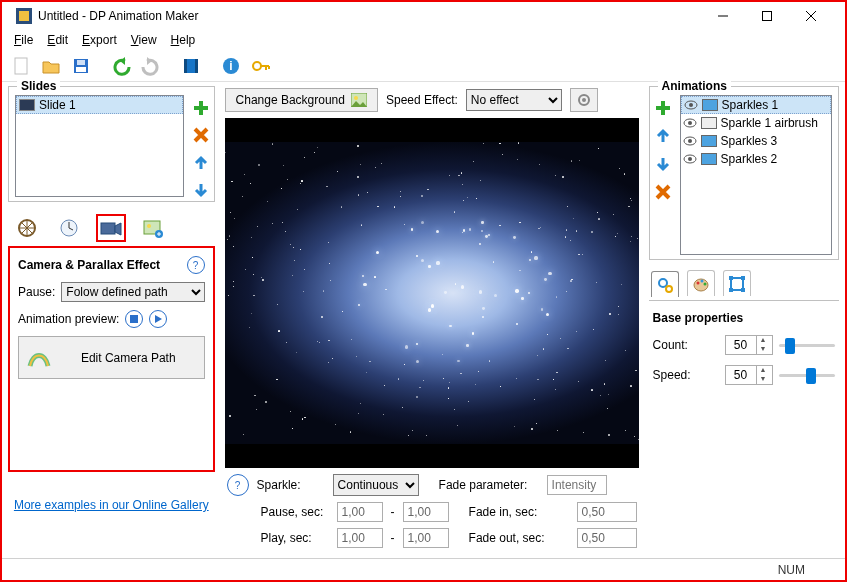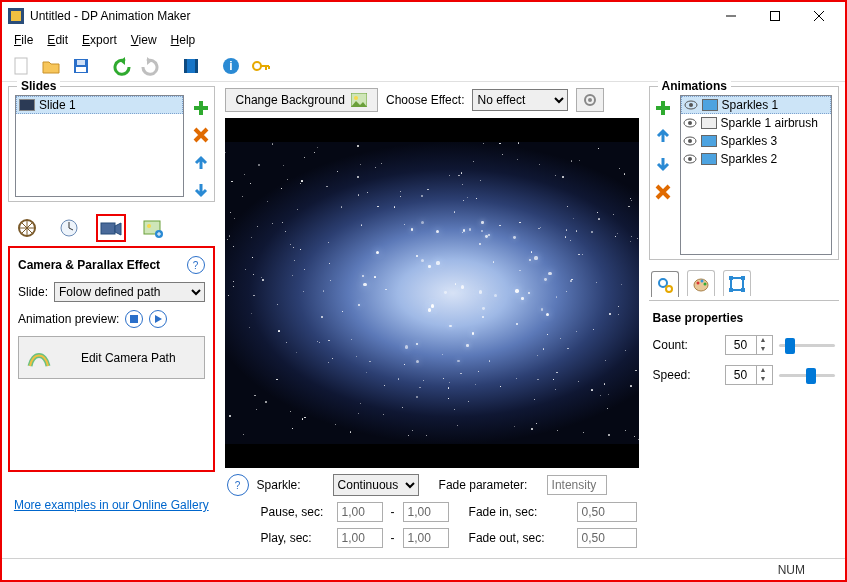--- a/index.html
+++ b/index.html
@@ -1,19 +1,19 @@
 <!DOCTYPE html>
 <html><head>
 <meta charset="utf-8">
 <style>
 * { box-sizing: border-box; margin: 0; padding: 0; font-family: "Segoe UI", Tahoma, sans-serif; font-size: 12px; }
 body { width: 847px; height: 582px; border: 2px solid #e00; background: #fff; overflow: hidden; position: relative; }
 
 
-.titlebar { height: 28px; display: flex; align-items: center; padding: 0 4px; }
+.titlebar { height: 28px; display: flex; align-items: center; padding: 0 12px; }
 .titlebar .app-icon { width: 16px; height: 16px; margin: 0 6px 0 2px; display: inline-flex; }
 .titlebar .title { flex: 1; font-size: 12px; color: #000; }
 .titlebar .win-btn { width: 44px; height: 28px; display: flex; align-items: center; justify-content: center; }
 
 
 .menubar { height: 20px; display: flex; align-items: center; padding: 0 6px; gap: 2px; }
 .menubar .menu-item { padding: 2px 6px; cursor: default; }
 .menubar .menu-item u { text-decoration: underline; }
 
 
@@ -265,21 +265,21 @@
           </svg>
         </div>
     </div>
 
     <div class="camera-panel">
       <div class="hdr">
         <span class="title">Camera &amp; Parallax Effect</span>
         <span class="round-icon">?</span>
       </div>
       <div class="row">
-        <span>Slide:</span>
+        <span>Pause:</span>
         <select><option>Folow defined path</option></select>
       </div>
       <div class="row">
         <span>Animation preview:</span>
         <span class="round-icon">
             <svg width="8" height="8">
               <rect width="8" height="8" fill="#2a6fc9"></rect>
             </svg>
           </span>
         <span class="round-icon">
@@ -303,21 +303,21 @@
   <div class="center">
     <div class="center-top">
       <button class="btn">
         <span>Change Background</span>
         <svg width="16" height="14">
             <rect width="16" height="14" fill="#cfe6b8" stroke="#6aa03a"></rect>
             <circle cx="5" cy="5" r="2" fill="#f7d94a"></circle>
             <path d="M0 14l5-6 4 4 3-3 4 5z" fill="#6aa03a"></path>
           </svg>
       </button>
-      <span>Choose Effect:</span>
+      <span>Speed Effect:</span>
       <select class="effect"><option>No effect</option></select>
       <button class="btn sq">
           <svg width="16" height="16">
             <circle cx="8" cy="8" r="5" fill="none" stroke="#888" stroke-width="2"></circle>
             <circle cx="8" cy="8" r="2" fill="#888"></circle>
           </svg>
         </button>
     </div>
 
     <div class="preview">

